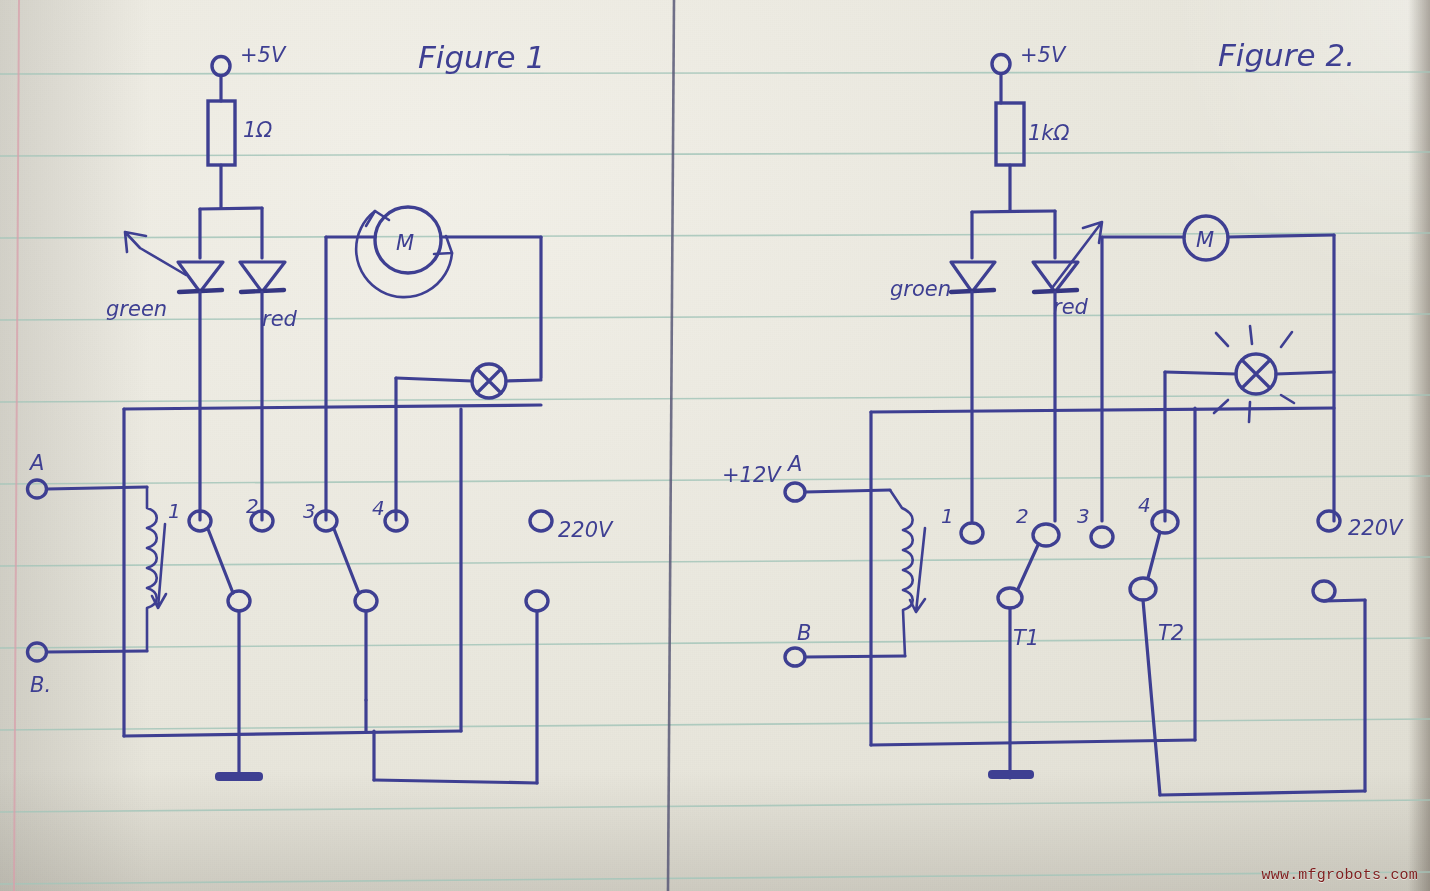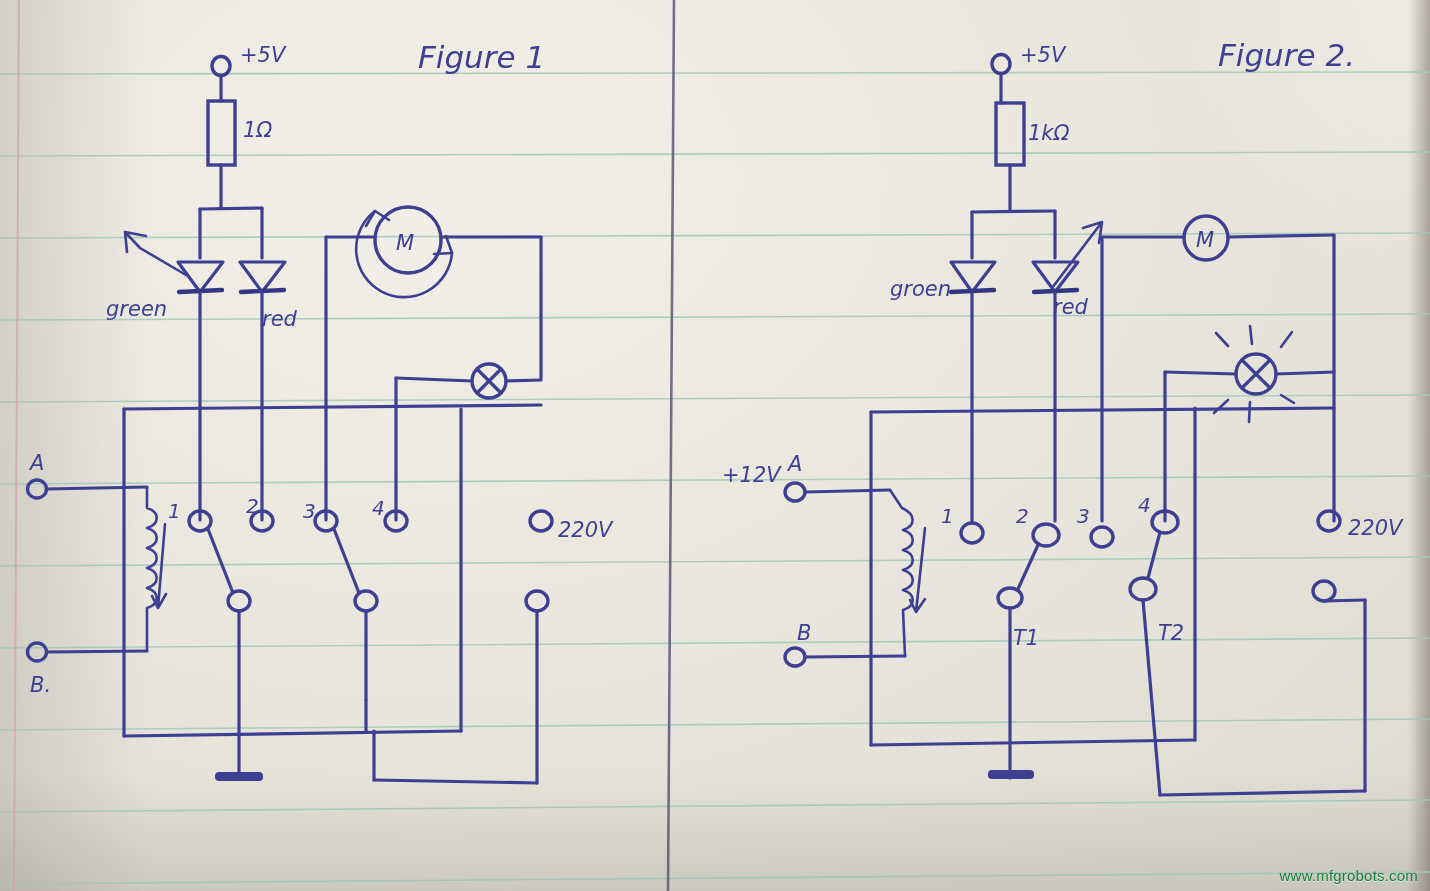--- a/index.html
+++ b/index.html
@@ -99,23 +99,23 @@
     font-size: 21px;
     font-style: italic;
   }
   .hand.big   { font-size: 31px; }
   .hand.num   { font-size: 20px; }
   .watermark {
     position: absolute;
     right: 12px;
     bottom: 7px;
     z-index: 6;
-    font-family: Liberation Sans, sans-serif;
+    font-family: Liberation Mono, monospace;
     font-size: 15px;
-    color: #15803d;
+    color: #7f1d1d;
     letter-spacing: .2px;
     text-shadow: 0 1px 0 rgba(255,255,255,.55);
   }
 </style>
 </head>
 <body>
 
 <div id="page">
 
   <div class="paper"></div>

